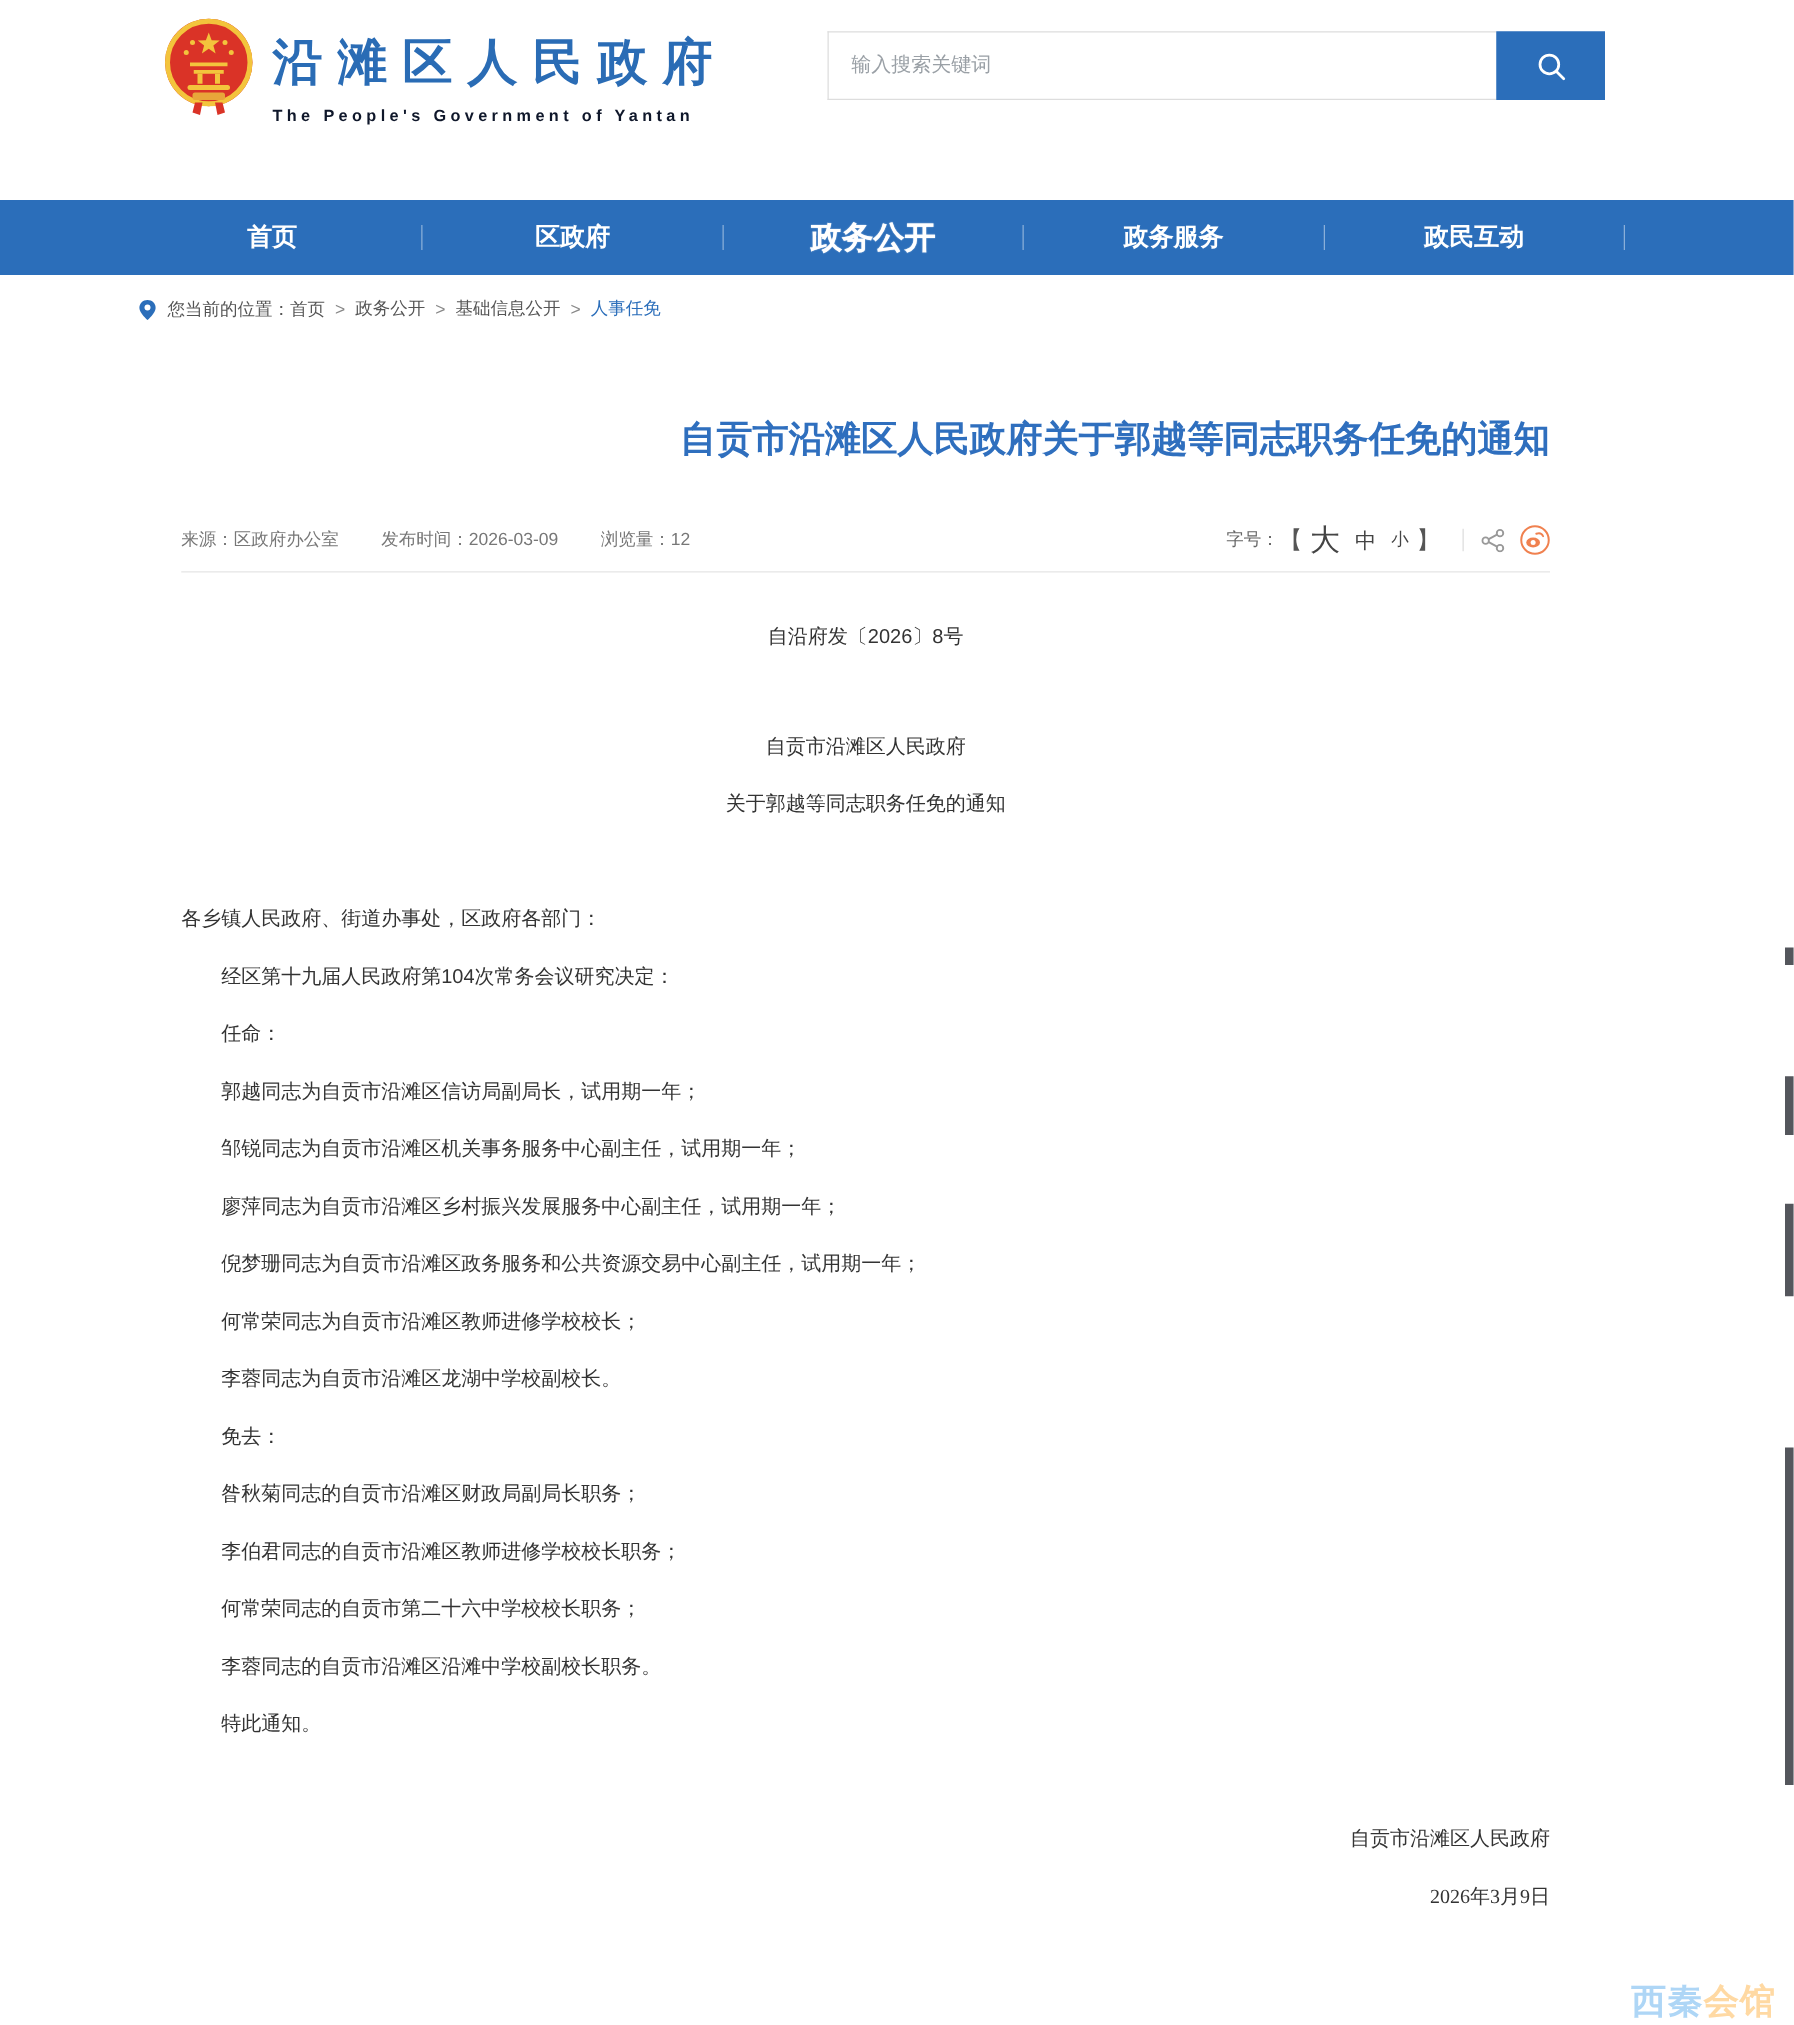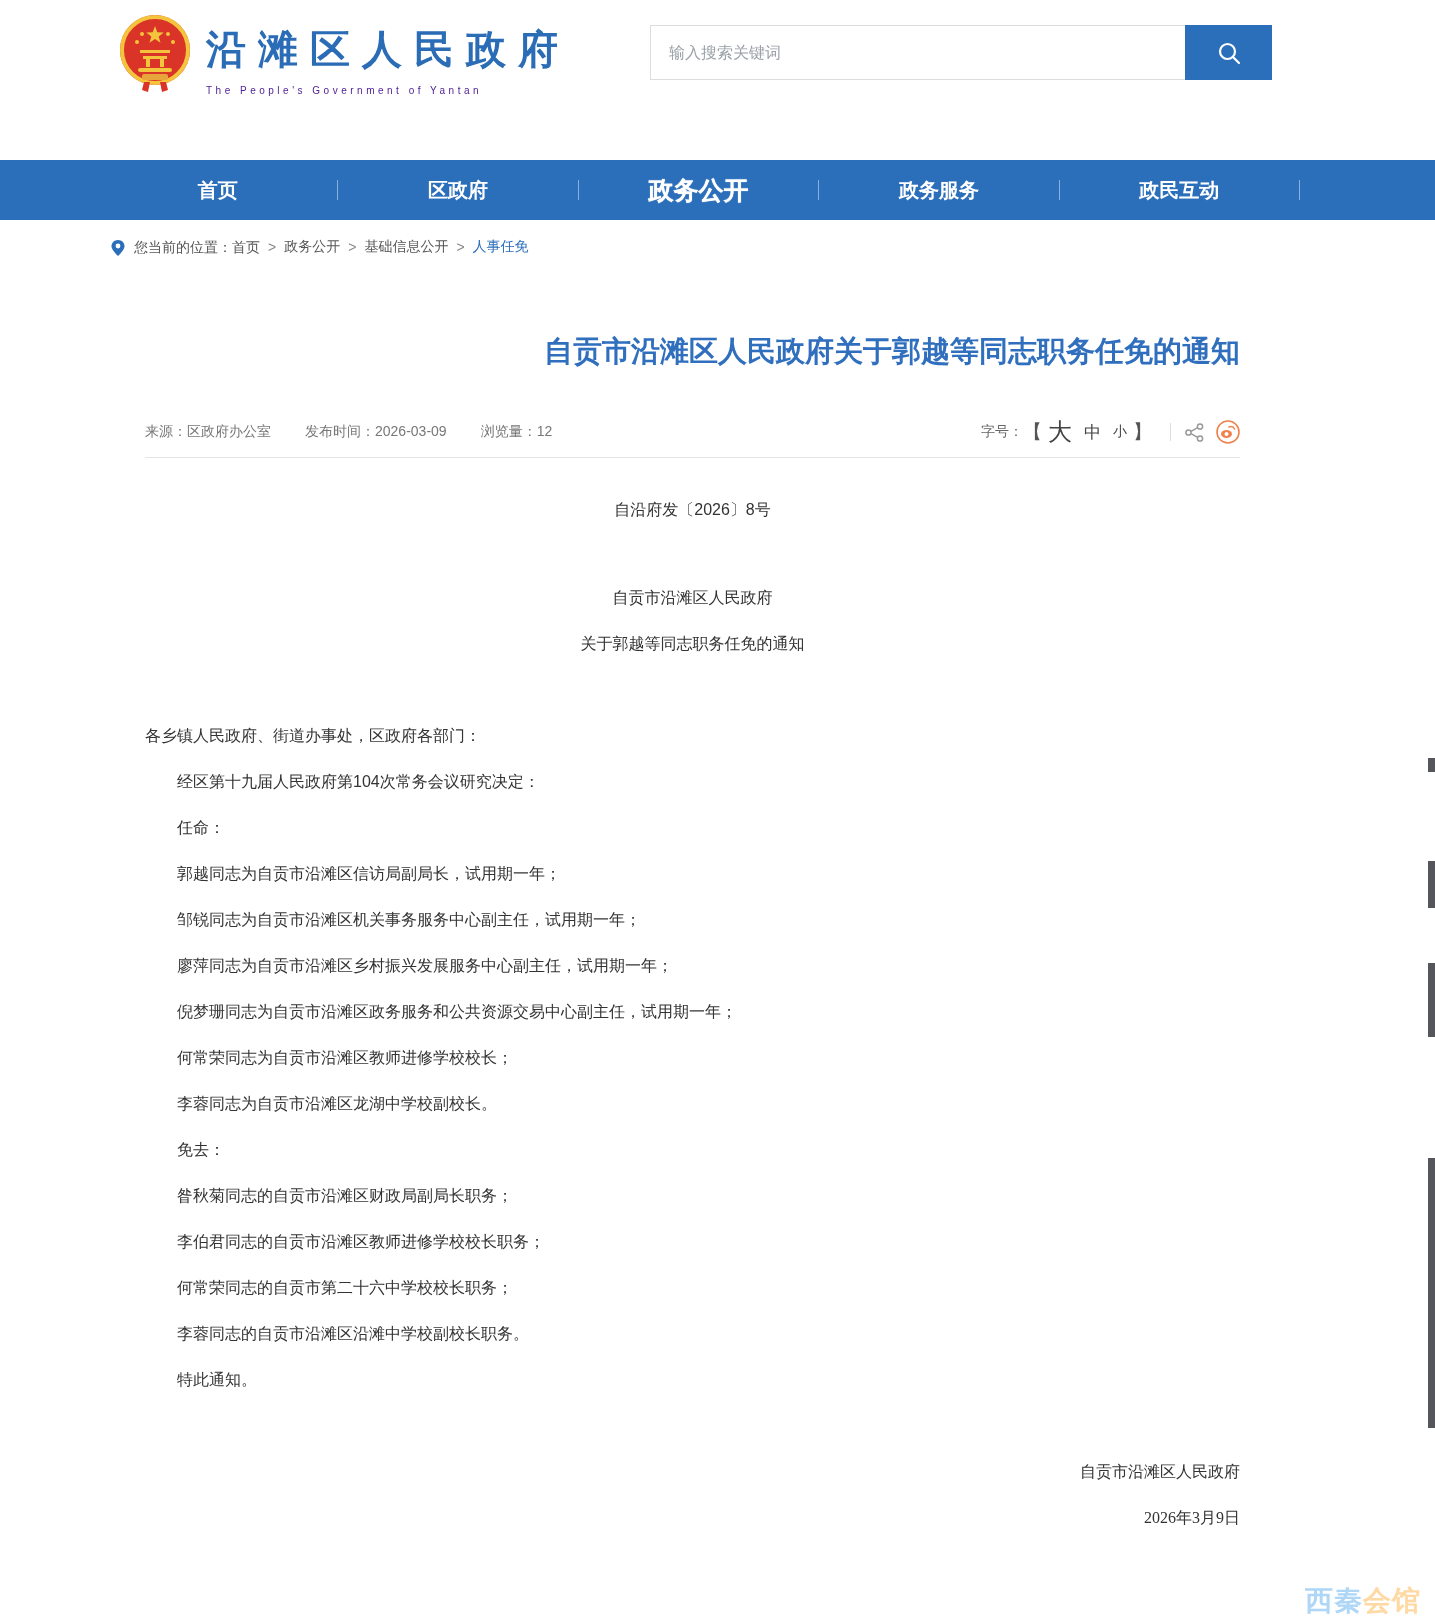--- a/index.html
+++ b/index.html
@@ -1,26 +1,26 @@
 <!DOCTYPE html>
 <html><head>
 <meta charset="utf-8">
 <style>
   * { margin:0; padding:0; box-sizing:border-box; }
   html,body { width:1435px; height:1620px; background:#fff; }
   body { font-family:"Liberation Sans", sans-serif; position:relative; overflow:hidden; }
 
   
-  .header { position:absolute; top:0; left:0; width:1175px; height:160px; background:#fff; }
+  .header { position:absolute; top:0; left:12px; width:1175px; height:160px; background:#fff; }
   .logo { position:absolute; left:118px; top:12px; width:74px; height:84px; }
   .site-title { position:absolute; left:206px; top:22px; }
   .site-title .cn { font-family:"Liberation Serif", serif; font-weight:bold; font-size:40px;
                     color:#2a6cb5; letter-spacing:12px; white-space:nowrap; }
-  .site-title .en { display:block; margin-top:8px; font-size:10px; color:#4c1d95;
-                    letter-spacing:3.5px; font-weight:normal; }
+  .site-title .en { display:block; margin-top:8px; font-size:13px; color:#0f172a;
+                    letter-spacing:3.5px; font-weight:bold; }
   .search-wrap { position:absolute; left:650px; top:25px; width:622px; height:55px; display:flex; }
   .search-input { flex:1; height:55px; border:1px solid #ddd; border-right:none; outline:none;
                   padding:0 18px; font-size:16px; color:#333; }
   .search-input::placeholder { color:#9aa0a6; }
   .search-btn { width:87px; height:55px; background:#2b6eba; border:none; cursor:pointer;
                 display:flex; align-items:center; justify-content:center; }
 
   
   .nav { position:absolute; top:160px; left:0; width:1435px; height:60px; background:#2b6eba;
          display:flex; align-items:center; padding:0 135px 0 98px; }

